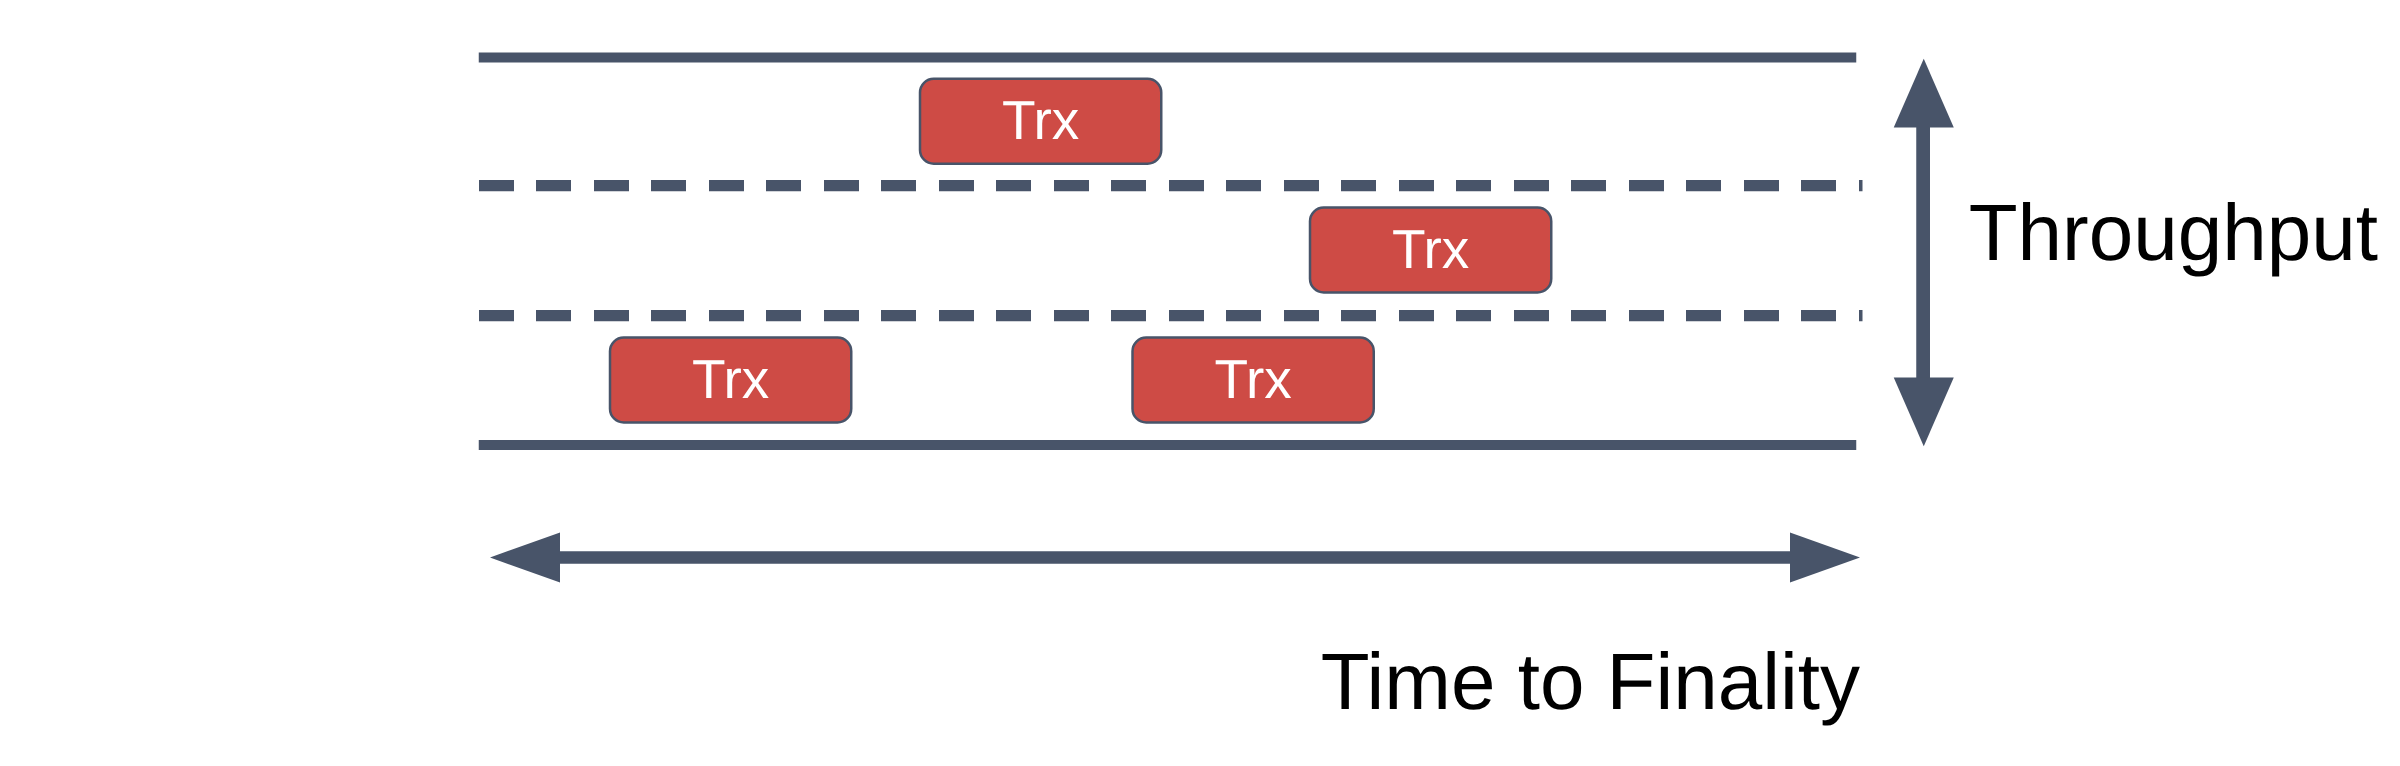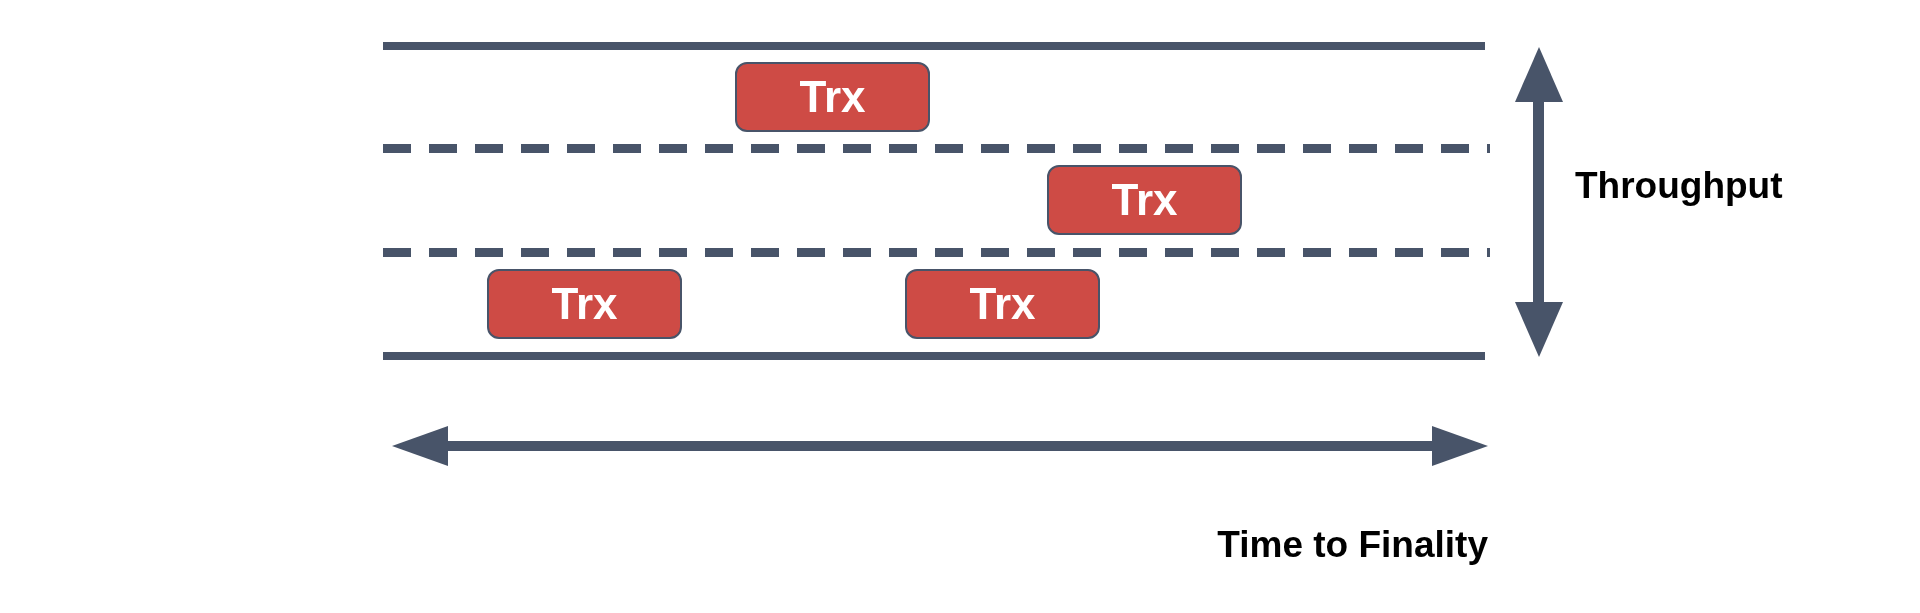--- a/index.html
+++ b/index.html
@@ -15,21 +15,20 @@
     padding: 0;
     background: var(--background);
     font-family: "Liberation Sans", "DejaVu Sans", sans-serif;
   }
   .canvas {
     position: relative;
     width: 1920px;
     height: 613px;
     background: var(--background);
     overflow: hidden;
-    font-weight: bold;
   }
   .line {
     position: absolute;
     left: 383px;
   }
   .line.solid {
     width: 1102px;
     height: 8px;
     background: var(--ink);
   }
@@ -111,21 +110,21 @@
     left: 1432px;
     top: 426px;
     border-top: 20px solid transparent;
     border-bottom: 20px solid transparent;
     border-left: 56px solid var(--ink);
   }
 
   .axis-label {
     position: absolute;
     color: var(--label-text);
-    font-size: 37px;
+    font-size: 64px;
     line-height: 66px;
     white-space: nowrap;
   }
   .axis-label.throughput {
     left: 1575px;
     top: 153px;
   }
   .axis-label.finality {
     left: 383px;
     width: 1105px;

